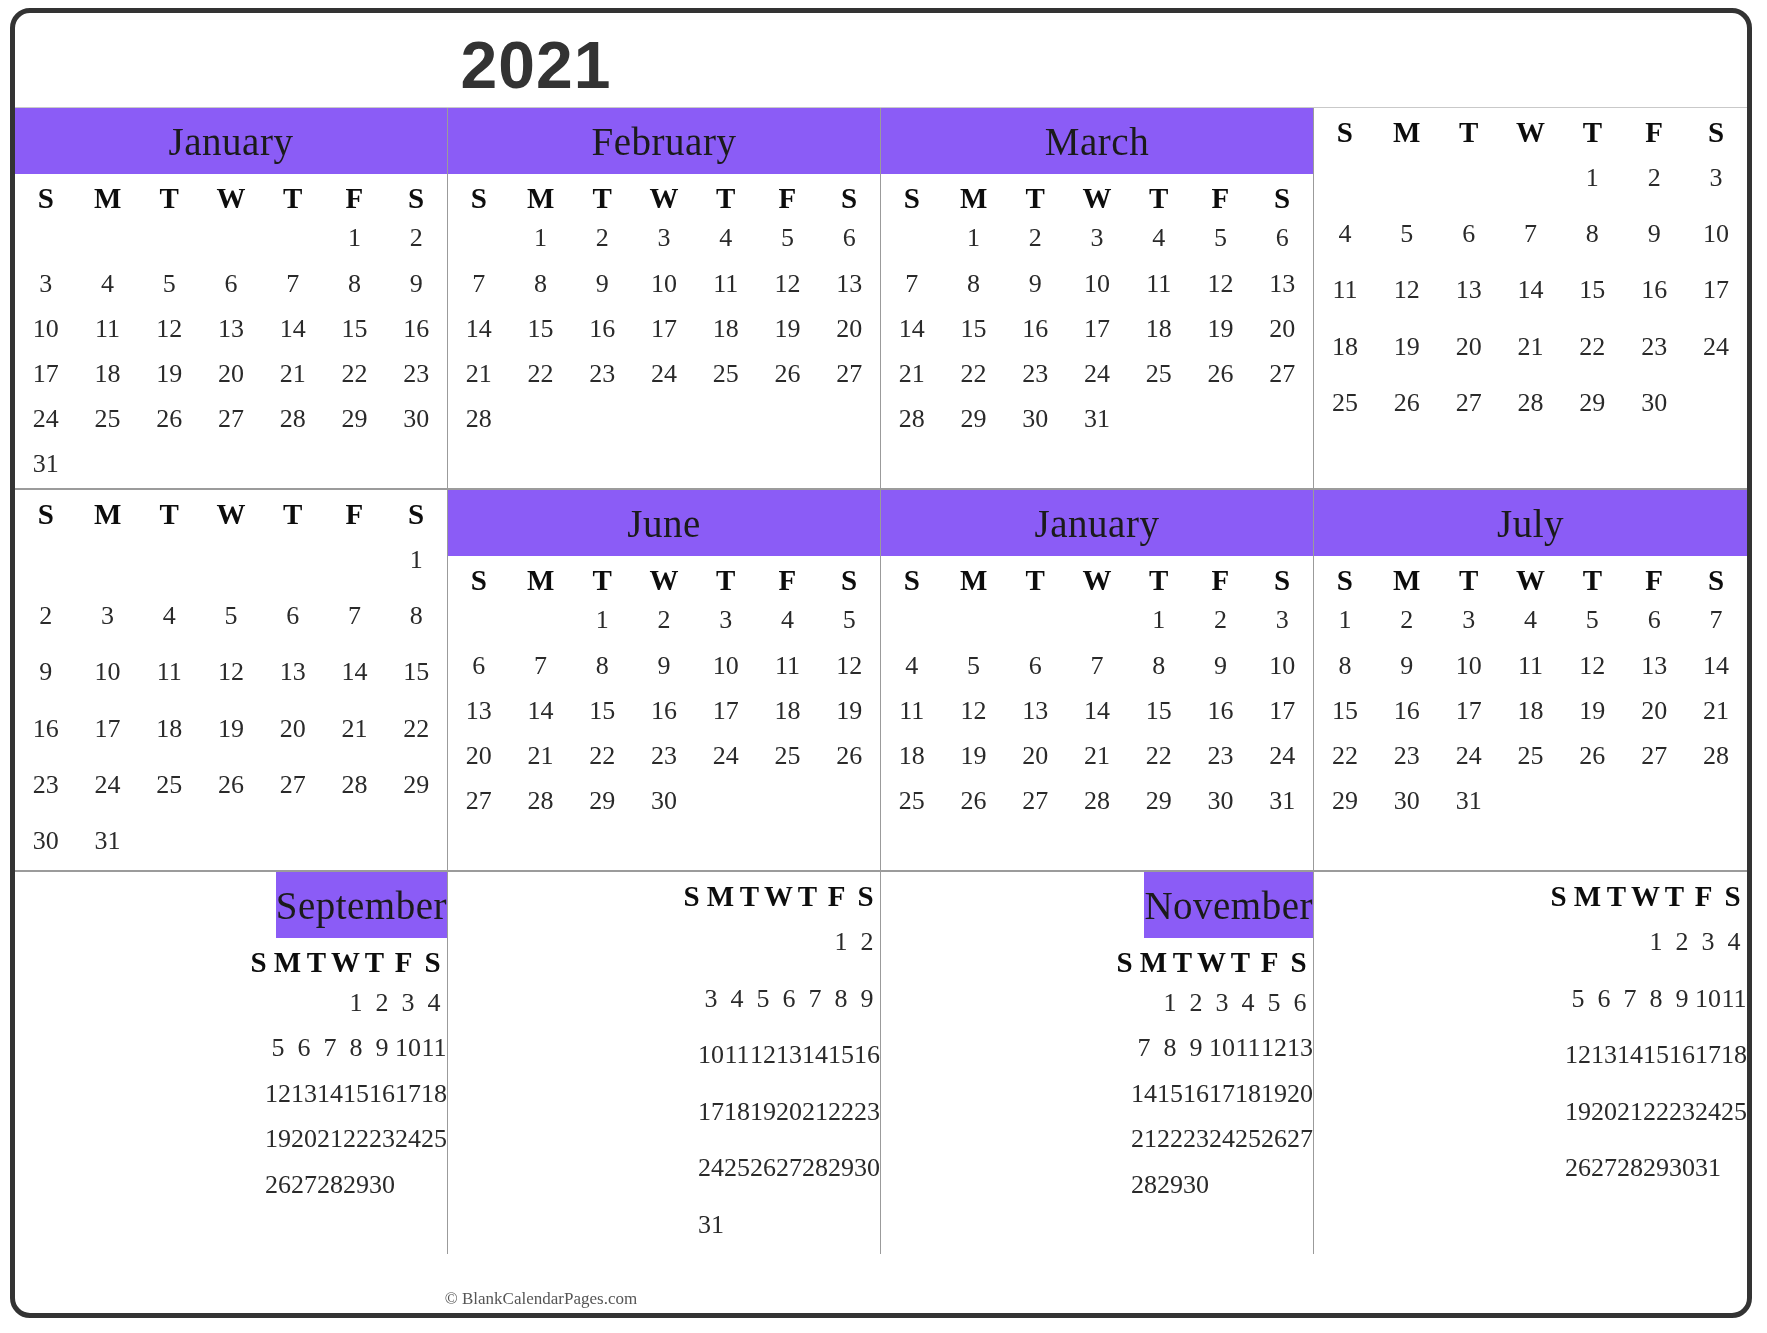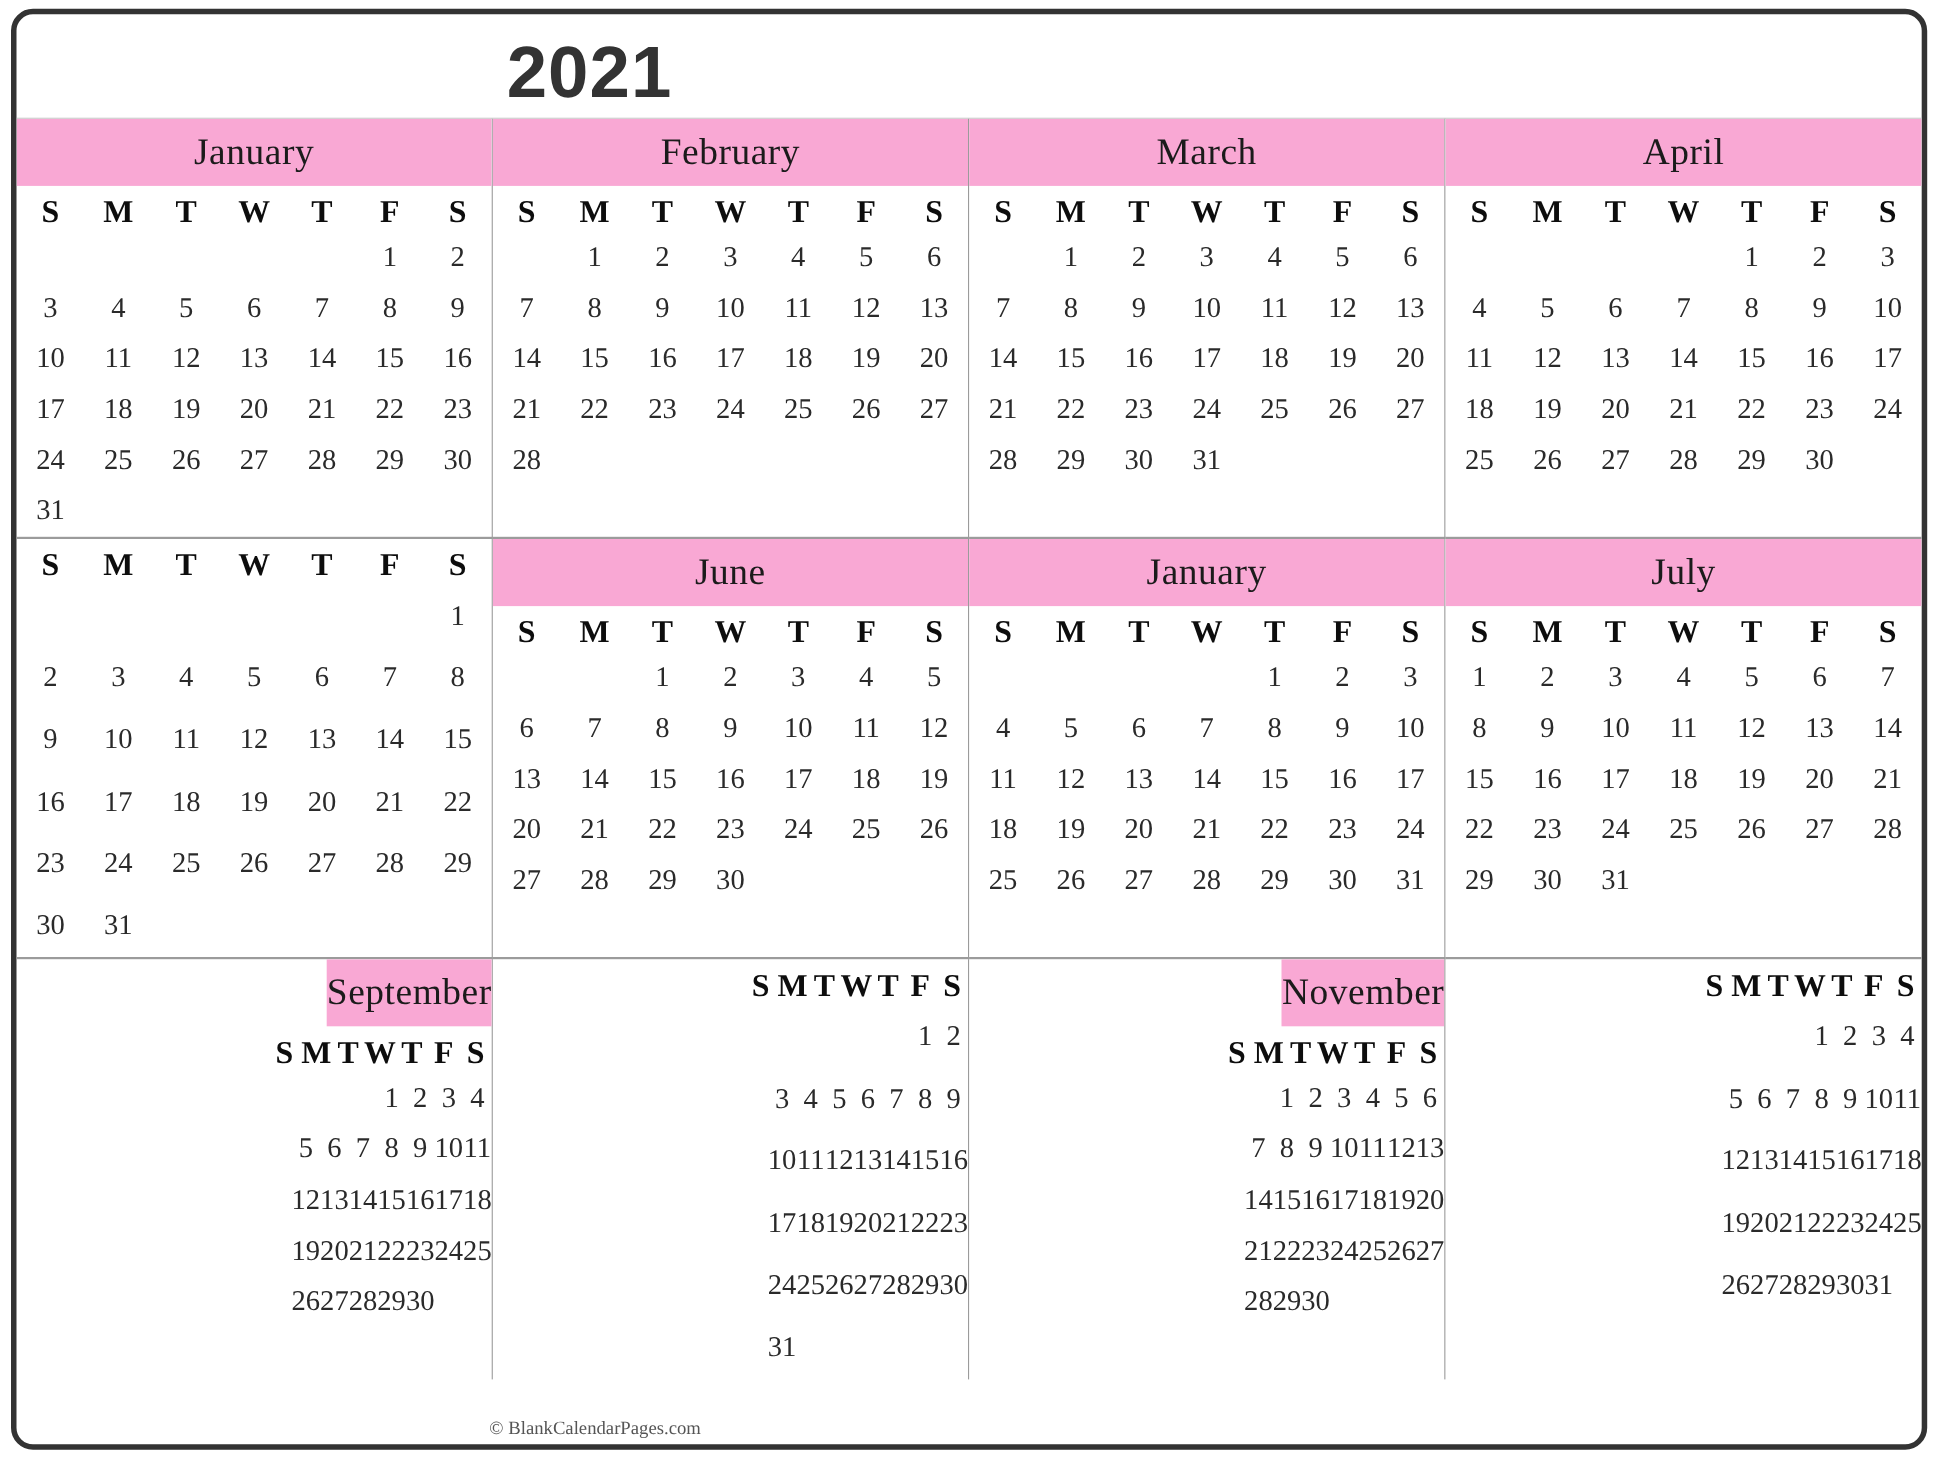--- a/index.html
+++ b/index.html
@@ -56,24 +56,24 @@
     border-right: 1px solid #9b9b9b;
     border-bottom: 2px solid #9b9b9b;
     display: flex;
     flex-direction: column;
     overflow: hidden;
   }
   .month.last-col { border-right: none; }
   .month.last-row { border-bottom: none; align-items: flex-end; }
 
   .month-name {
-    background: #f9a8d4;
+    background: #8b5cf6;
     text-align: center;
     font-family: "Liberation Serif", "DejaVu Serif", serif;
-    font-size: 34px;
+    font-size: 39px;
     color: #1b1b1b;
     line-height: 1;
     padding: 14px 0 13px 0;
     font-weight: normal;
     letter-spacing: 0.5px;
   }
 
   .daynames {
     display: grid;
     grid-template-columns: repeat(7, 1fr);
@@ -291,21 +291,20 @@
           <div class="day empty"></div>
           <div class="day empty"></div>
           <div class="day empty"></div>
           <div class="day empty"></div>
           <div class="day empty"></div>
           <div class="day empty"></div>
           <div class="day empty"></div>
         </div>
       </div>
       <div class="month last-col">
-        <div class="month-name">April</div>
         <div class="daynames">
           <div class="dayname">S</div>
           <div class="dayname">M</div>
           <div class="dayname">T</div>
           <div class="dayname">W</div>
           <div class="dayname">T</div>
           <div class="dayname">F</div>
           <div class="dayname">S</div>
         </div>
         <div class="weeks">

